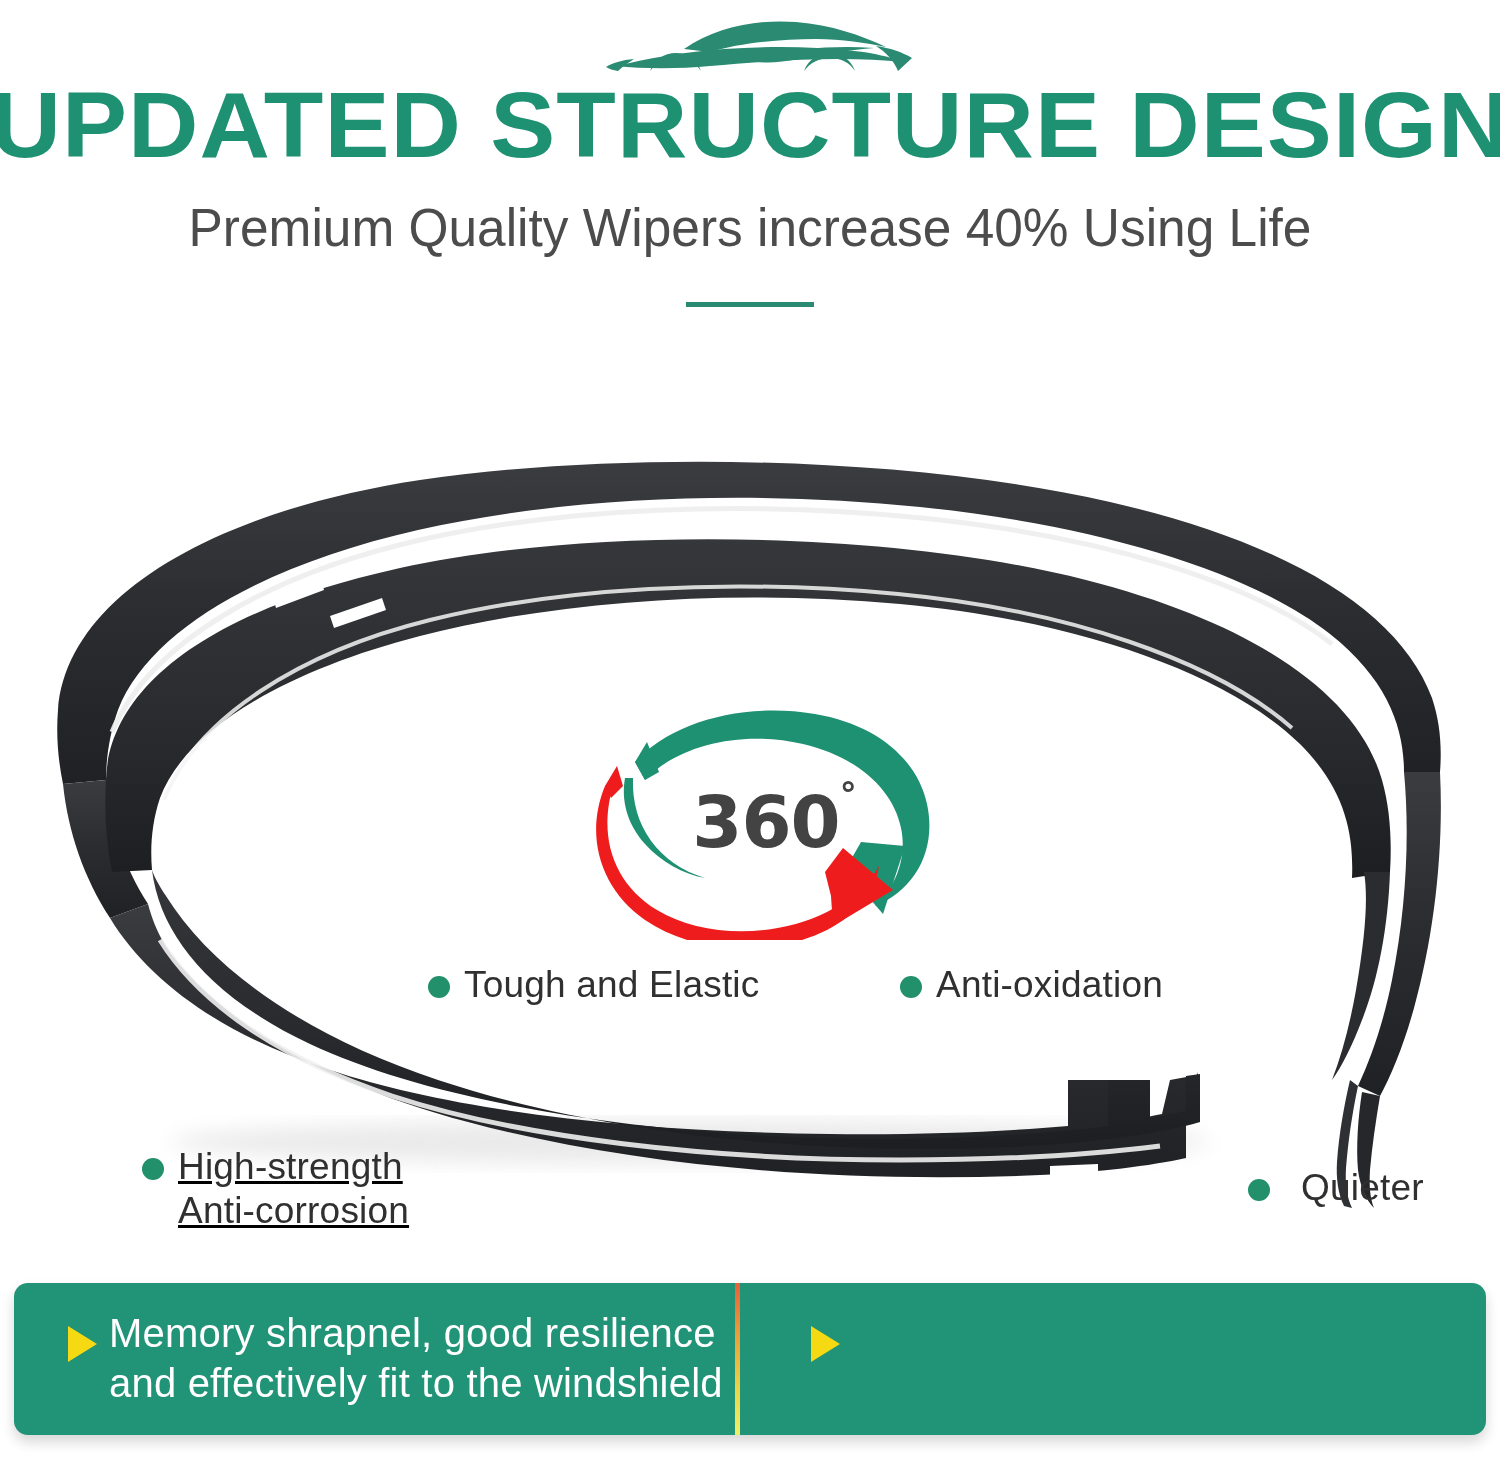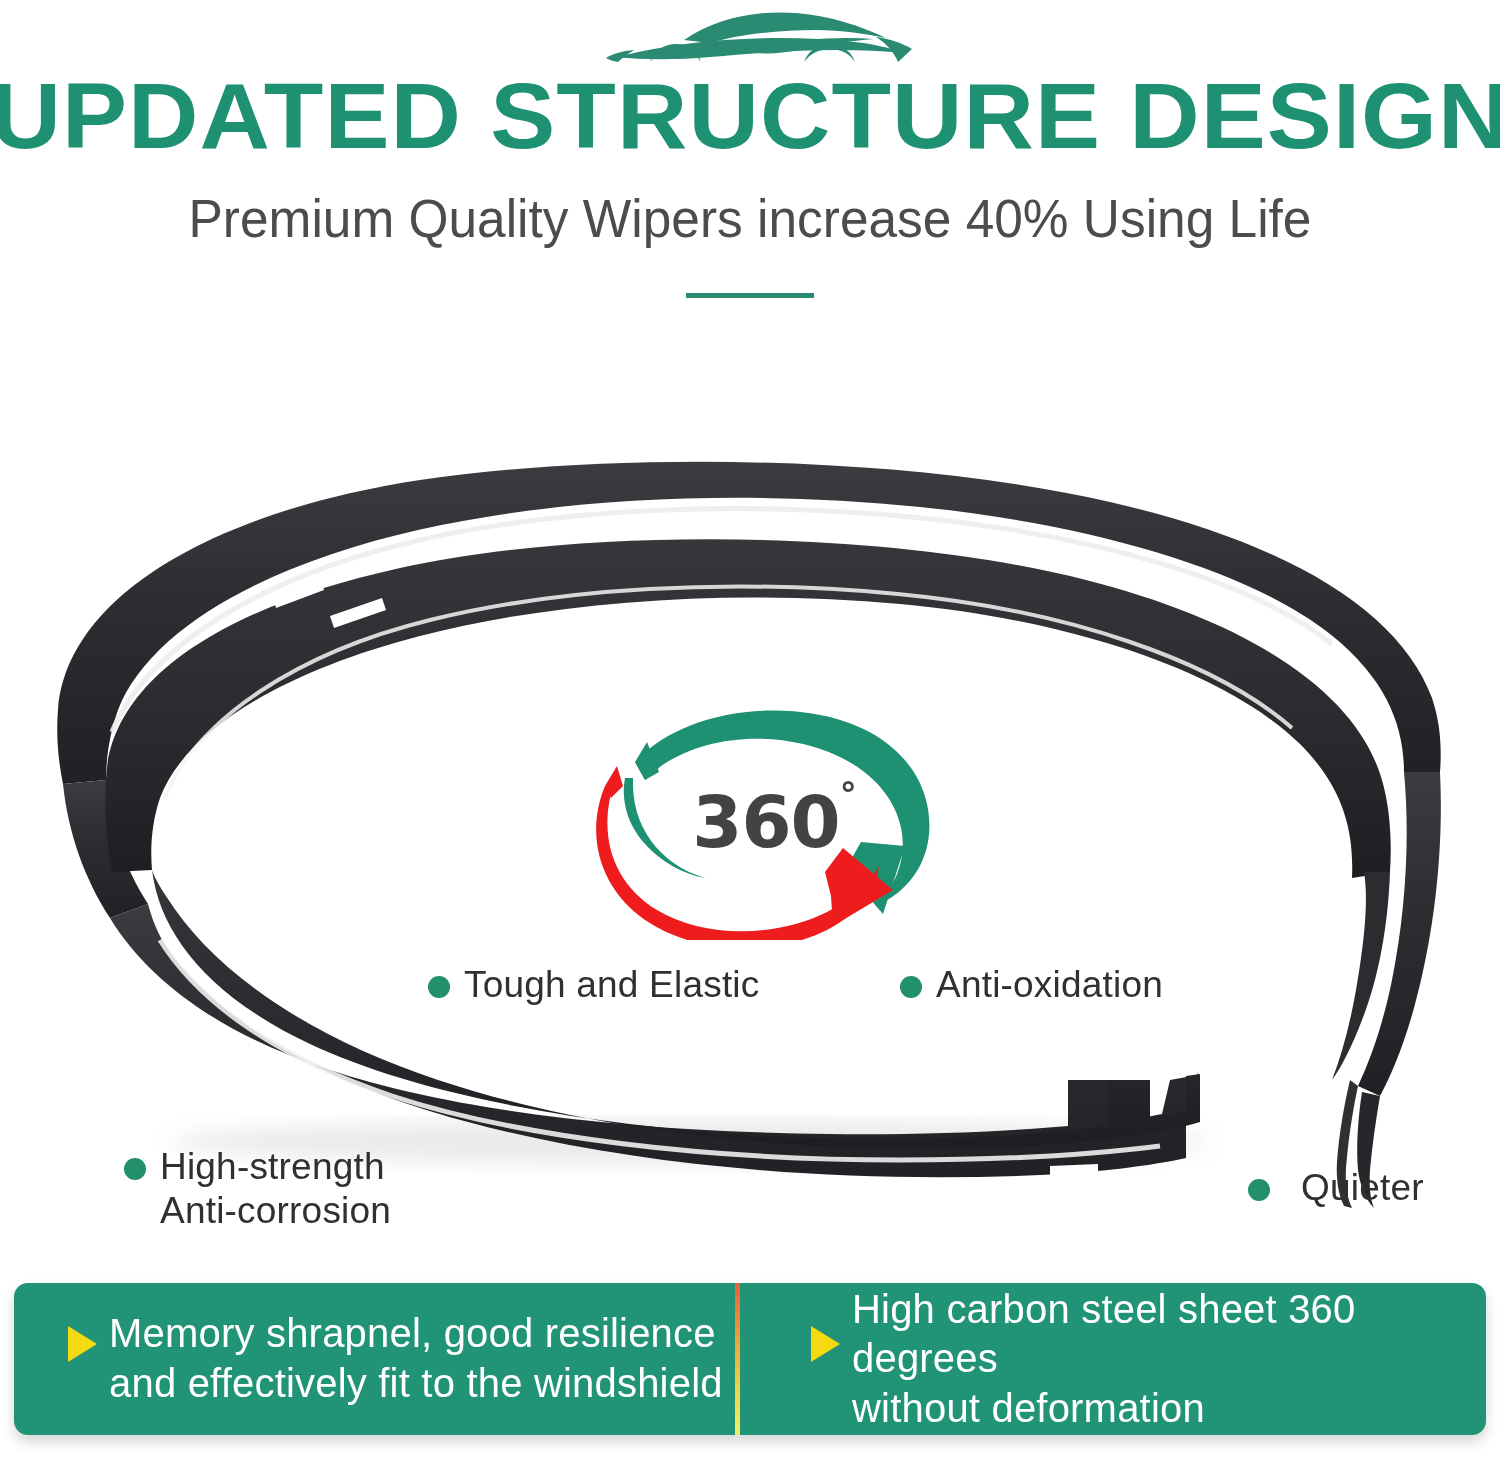--- a/index.html
+++ b/index.html
@@ -12,21 +12,21 @@
     height: 1475px;
     position: relative;
     overflow: hidden;
     font-family: "Liberation Sans", sans-serif;
     background: #ffffff;
   }
 
   
   #header {
     position: absolute;
-    top: 8px; left: 0;
+    top: 17px; left: 0;
     width: 1500px;
     height: 320px;
   }
   #car-logo {
     position: absolute;
     left: 598px;
     top: 2px;
     width: 320px;
     height: 62px;
   }
@@ -101,21 +101,21 @@
   .feature .ftext {
     font-family: "Liberation Sans Narrow", "Liberation Sans", sans-serif;
     font-size: 37px;
     line-height: 1.18;
     color: #303030;
     white-space: pre-line;
     letter-spacing: 0.2px;
   }
   #feat-tough    { left: 428px;  top: 583px; }
   #feat-anti-ox  { left: 900px;  top: 583px; }
-  #feat-strength { left: 124px;  top: 765px; }
+  #feat-strength { left: 142px;  top: 765px; text-decoration: underline; }
   #feat-quiet    { left: 1248px; top: 786px; gap: 31px; }
 
   
   #badge-360 {
     position: absolute;
     left: 575px;
     top: 320px;
     width: 380px;
     height: 240px;
   }
@@ -428,17 +428,15 @@
 </div>
 
 <div id="banner">
   <div class="banner-panel left">
     <span class="tri"></span>
     <span class="banner-text">Memory shrapnel, good resilience
 and effectively fit to the windshield</span>
   </div>
   <div class="banner-panel right">
     <span class="tri"></span>
-    <span class="banner-text">High carbon steel sheet 360 degrees
-without deformation</span>
   </div>
 </div>
 <div id="banner-divider"></div>
 
 </body></html>

